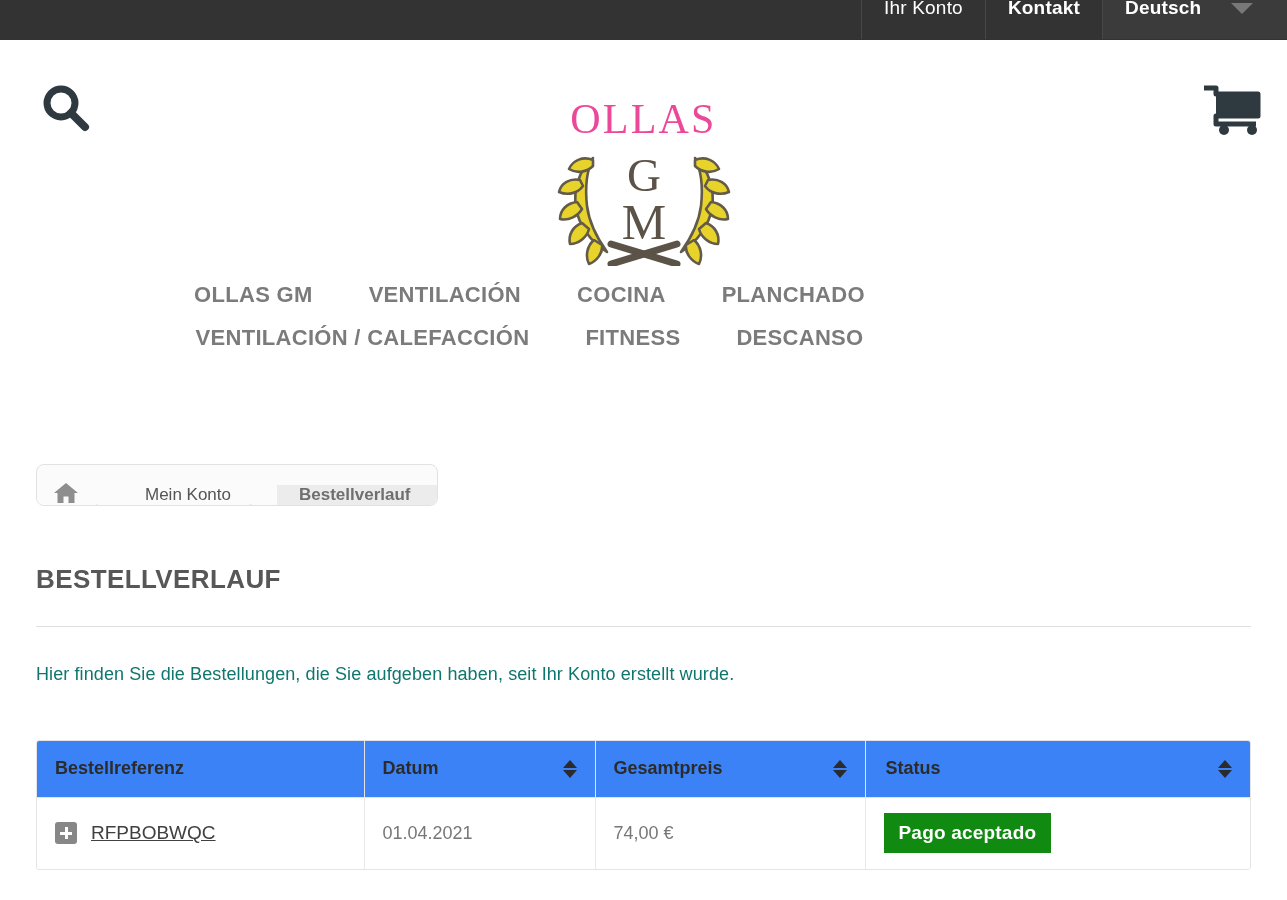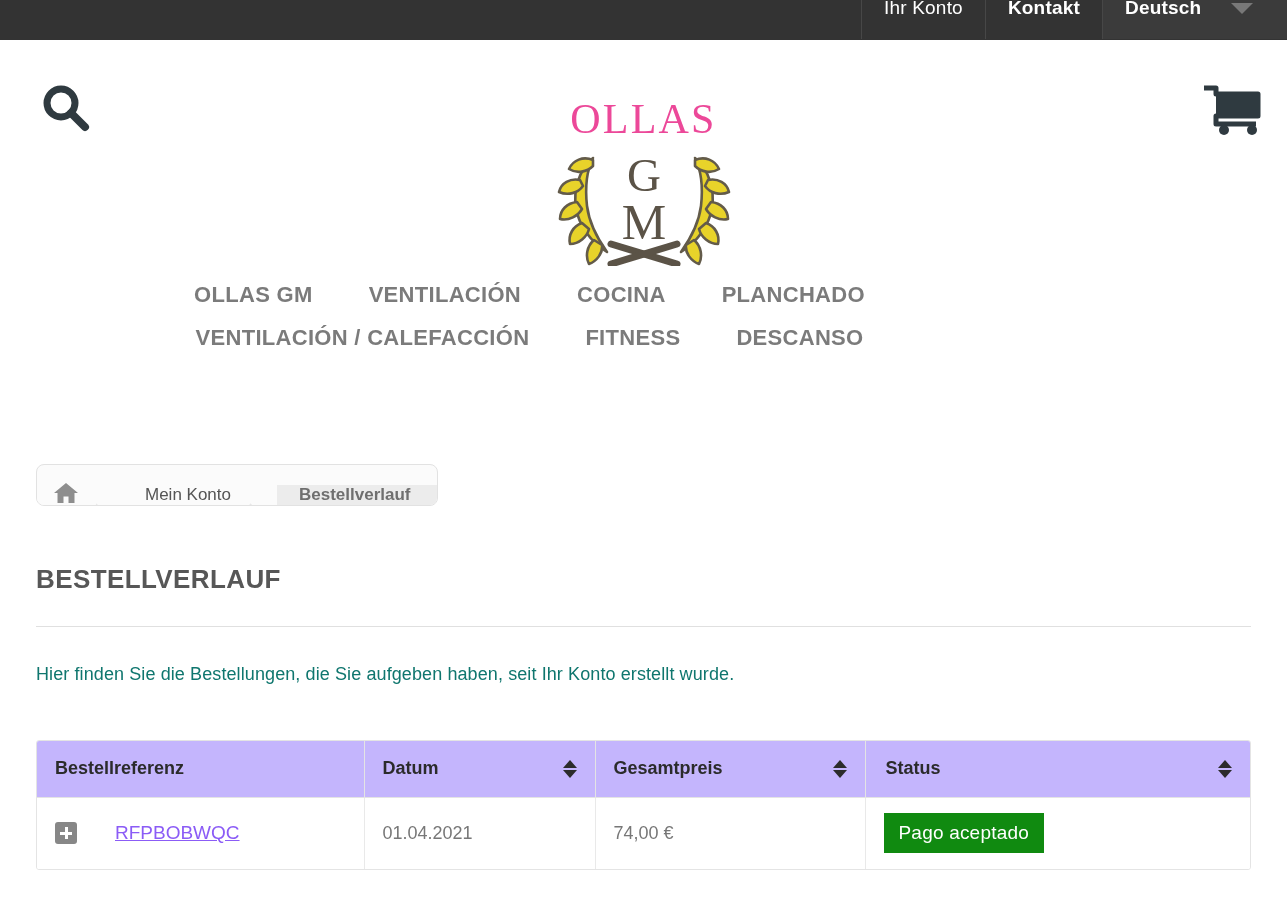--- a/index.html
+++ b/index.html
@@ -201,21 +201,21 @@
     border: 1px solid #e4e4e4;
     border-radius: 3px;
     overflow: hidden;
     background: #ffffff;
   }
   table.orders {
     width: 100%;
     border-collapse: collapse;
   }
   table.orders thead th {
-    background: #c4b5fd;
+    background: #3b82f6;
     border-bottom: 1px solid #e4e4e4;
     border-right: 1px solid #e4e4e4;
     text-align: left;
     padding: 16px 18px;
     font-size: 18px;
     font-weight: bold;
     color: #2b2b2b;
     height: 56px;
     vertical-align: middle;
     position: relative;
@@ -263,31 +263,30 @@
     cursor: pointer;
   }
   .expand-btn::before, .expand-btn::after {
     content: "";
     position: absolute;
     background: #ffffff;
   }
   .expand-btn::before { left: 5px; top: 9.5px; width: 12px; height: 3px; }
   .expand-btn::after  { top: 5px; left: 9.5px; height: 12px; width: 3px; }
   .ref-link {
-    color: #8b5cf6;
+    color: #404040;
     text-decoration: underline;
     font-size: 19px;
     cursor: pointer;
-    margin-left: 24px;
   }
   .status-badge {
     display: inline-block;
     background: #108a10;
     color: #ffffff;
-    font-weight: normal;
+    font-weight: bold;
     font-size: 19px;
     padding: 9px 15px;
     letter-spacing: 0.2px;
     cursor: default;
   }
 
   
   .col-ref { width: 327px; }
   .col-date { width: 231px; }
   .col-total { width: 270px; }

